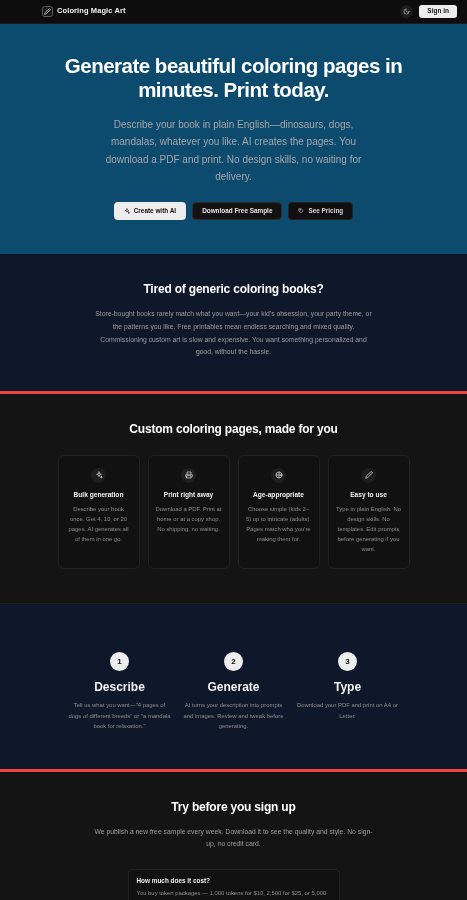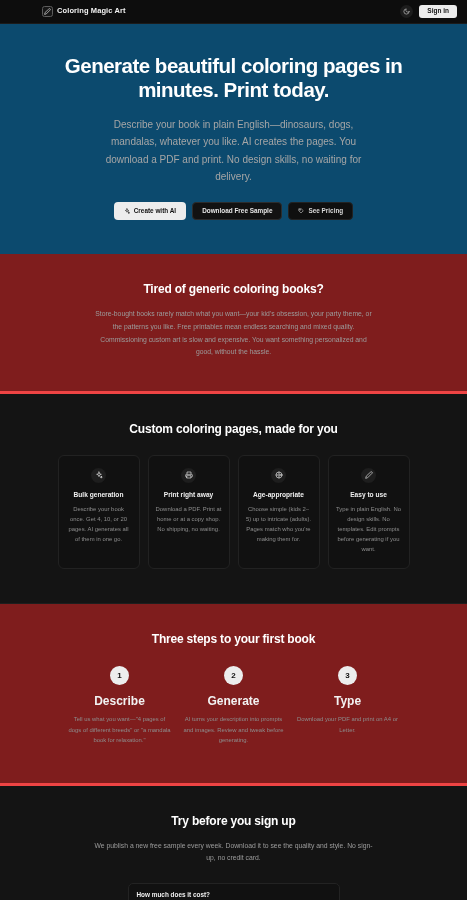--- a/index.html
+++ b/index.html
@@ -58,21 +58,21 @@
     border-radius: 3px;
     padding: 3.5px 8px;
     border: none;
     line-height: 1;
     font-family: inherit;
   }
 
   
   section { width: 467px; }
   .sec-dark     { background: #0c4a6e; }
-  .sec-dark2    { background: #7f1d1d; }
+  .sec-dark2    { background: #0f172a; }
   .sec-panel    { background: #141414; border-top: 3px solid #ef4444; border-bottom: 1px solid #1e1e1e; }
 
   .wrap { max-width: 400px; margin: 0 auto; padding: 0 20px; }
 
   
   .hero { padding: 30px 0 34px; }
   .hero h1 {
     color: #ffffff;
     font-size: 20.5px;
     line-height: 1.17;
@@ -336,21 +336,20 @@
         <div class="card-title">Easy to use</div>
         <div class="card-text">Type in plain English. No design skills. No templates. Edit prompts before generating if you want.</div>
       </div>
 
     </div>
   </div>
 </section>
 
 <section class="sec-dark2 sec-steps">
   <div class="wrap">
-    <h2 class="sec-title">Three steps to your first book</h2>
     <div class="steps">
 
       <div class="step">
         <div class="step-num">1</div>
         <div class="step-title">Describe</div>
         <div class="step-text">Tell us what you want—"4 pages of dogs of different breeds" or "a mandala book for relaxation."</div>
       </div>
 
       <div class="step">
         <div class="step-num">2</div>

